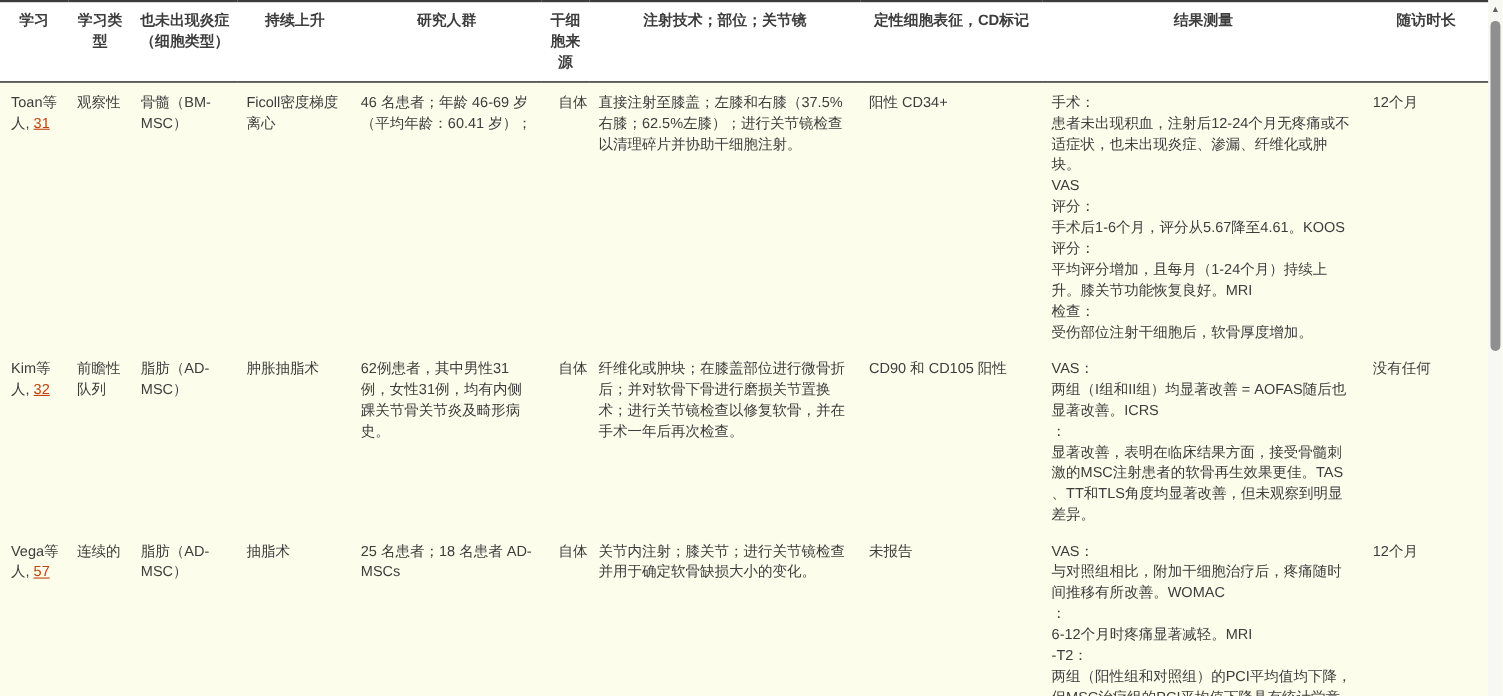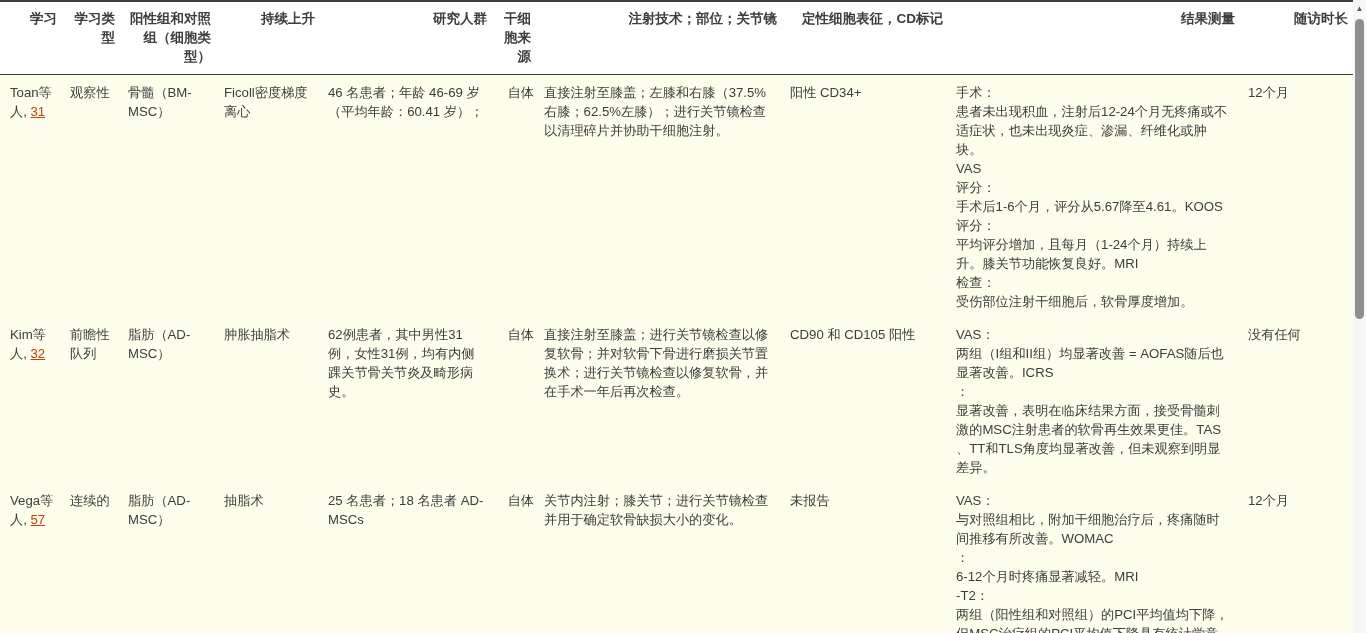--- a/index.html
+++ b/index.html
@@ -16,21 +16,21 @@
     table-layout: fixed;
     border-collapse: collapse;
   }
   thead th {
     background: #ffffff;
     border-top: 2px solid #3c3c3c;
     border-bottom: 1px solid #3c3c3c;
     font-weight: bold;
     font-size: 13.5px;
     line-height: 19px;
-    text-align: right;
+    text-align: center;
     vertical-align: top;
     padding: 7px 5px 8px 5px;
   }
   tbody td {
     vertical-align: top;
     font-size: 13.2px;
     line-height: 19px;
     padding: 8px 8px 6px 8px;
     background: #fdfdec;
   }
@@ -82,21 +82,21 @@
           <col style="width:44px">
           <col style="width:246px">
           <col style="width:166px">
         <col style="width:292px">
           <col style="width:113px">
       </colgroup>
       <thead>
         <tr>
           <th>学习</th>
           <th>学习类型</th>
-          <th>阳性组和对照组（细胞类型）</th>
+          <th>也未出现炎症（细胞类型）</th>
           <th>持续上升</th>
           <th>研究人群</th>
           <th>干细胞来源</th>
           <th>注射技术；部位；关节镜</th>
           <th>定性细胞表征，CD标记</th>
           <th>结果测量</th>
           <th>随访时长</th>
         </tr>
       </thead>
       <tbody>
@@ -120,21 +120,21 @@
 受伤部位注射干细胞后，软骨厚度增加。</td>
           <td>12个月</td>
         </tr>
         <tr style="height:158px">
           <td class="c-study"><span>Kim等人, </span><a class="ref-link">32</a></td>
           <td>前瞻性队列</td>
           <td>脂肪（AD-MSC）</td>
           <td>肿胀抽脂术</td>
           <td>62例患者，其中男性31例，女性31例，均有内侧踝关节骨关节炎及畸形病史。</td>
           <td class="c-origin">自体</td>
-          <td>直接注射至膝盖；进行关节镜检查以修复软骨；并对软骨下骨进行磨损关节置换术；进行关节镜检查以修复软骨，并在手术一年后再次检查。</td>
+          <td>纤维化或肿块；在膝盖部位进行微骨折后；并对软骨下骨进行磨损关节置换术；进行关节镜检查以修复软骨，并在手术一年后再次检查。</td>
           <td>CD90 和 CD105 阳性</td>
           <td class="pre">VAS：
 两组（I组和II组）均显著改善 = AOFAS随后也显著改善。ICRS
 ：
 显著改善，表明在临床结果方面，接受骨髓刺激的MSC注射患者的软骨再生效果更佳。TAS
 、TT和TLS角度均显著改善，但未观察到明显差异。</td>
           <td>没有任何</td>
         </tr>
         <tr>
           <td class="c-study"><span>Vega等人, </span><a class="ref-link">57</a></td>

